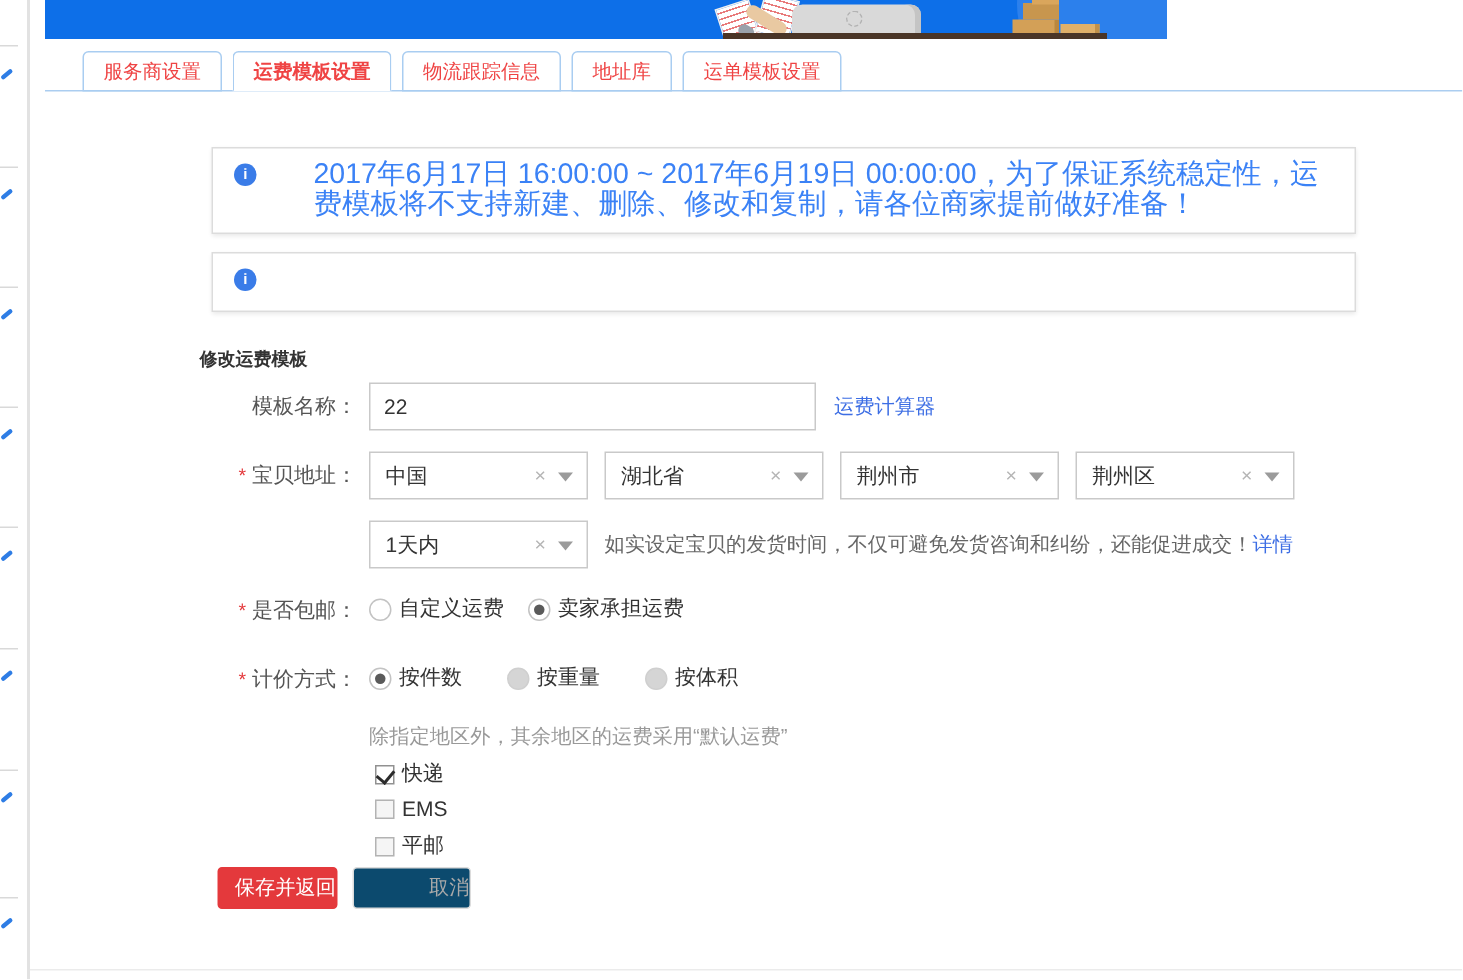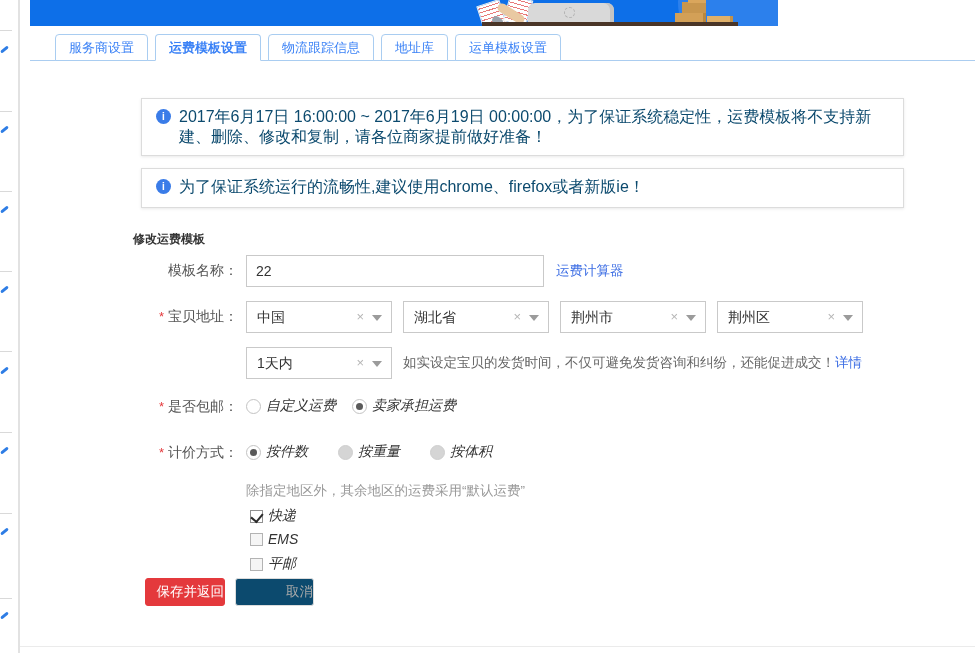--- a/index.html
+++ b/index.html
@@ -24,46 +24,46 @@
   .laptop .logo{position:absolute;left:36px;top:4px;width:9px;height:9px;border:1px dashed #b3b3b3;border-radius:50%;}
   .box{position:absolute;background:#d9a75e;}
   .box.b1{left:645px;top:13px;width:31px;height:13px;background:#d3a057;box-shadow:inset -3px 0 0 #b9873f;}
   .box.b2{left:677px;top:16px;width:26px;height:10px;background:#e0b069;box-shadow:inset -3px 0 0 #c2914a;}
   .box.b3{left:652px;top:2px;width:24px;height:11px;background:#c8964e;}
   .box.b4{left:658px;top:-6px;width:18px;height:9px;background:#daa65c;}
 
   
   .tabline{position:absolute;left:30px;top:60px;width:945px;height:1px;background:#abcdf0;}
   .tabs{position:absolute;left:55px;top:34px;display:flex;gap:7px;}
-  .tab{box-sizing:border-box;height:27px;line-height:25px;padding:0 13px;background:#fff;border:1px solid #a9cdf1;border-radius:4px 4px 0 0;font-size:13px;color:#3b82f6;cursor:pointer;white-space:nowrap;}
+  .tab{box-sizing:border-box;height:27px;line-height:25px;padding:0 13px;background:#fff;border:1px solid #a9cdf1;border-radius:4px 4px 0 0;font-size:13px;color:#ef4444;cursor:pointer;white-space:nowrap;}
   .tab.active{font-weight:bold;border-bottom-color:#fff;position:relative;z-index:2;}
 
   
   .notice{position:absolute;left:141px;width:737px;background:#fff;border:1px solid #dcdcdc;box-shadow:0 1px 3px rgba(0,0,0,.09);padding:8px 12px;display:flex;align-items:flex-start;}
   .notice.n1{top:98px;min-height:39px;}
   .notice.n2{top:168px;min-height:22px;}
   .info-icon{flex:0 0 auto;width:15px;height:15px;border-radius:50%;background:#3a7ce8;color:#fff;font-size:10px;font-weight:bold;text-align:center;line-height:15px;margin:2px 8px 0 2px;font-style:normal;}
-  .notice-text{color:#0c4a6e;font-size:16px;line-height:20px;}
+  .notice-text{color:#3b82f6;font-size:19px;line-height:20px;margin-left:30px;}
 
   
   .form-title{position:absolute;left:133px;top:231px;font-size:12px;font-weight:bold;color:#333;}
   .flabel{position:absolute;left:0;width:238px;text-align:right;font-size:14px;color:#555;}
   .req{color:#e4393c;margin-right:4px;font-size:13px;}
   .txt-input{position:absolute;box-sizing:border-box;left:246px;top:255px;width:298px;height:32px;border:1px solid #c9c9c9;padding:4px 9px;font-size:14px;color:#333;font-family:inherit;}
   .flink{position:absolute;color:#3d6ee4;font-size:13.5px;text-decoration:none;cursor:pointer;}
 
   .select{position:absolute;box-sizing:border-box;width:146px;height:32px;border:1px solid #c9c9c9;background:#fff;cursor:pointer;}
   .select .val{position:absolute;left:10px;top:7px;font-size:14px;color:#333;}
   .select .clear{position:absolute;right:27px;top:7px;font-size:13px;color:#b5b5b5;cursor:pointer;}
   .select .caret{position:absolute;right:9px;top:13px;width:0;height:0;border-left:5px solid transparent;border-right:5px solid transparent;border-top:6px solid #9b9b9b;}
 
   .hint{position:absolute;font-size:13.5px;color:#666;}
   .hint a{color:#3d6ee4;text-decoration:none;cursor:pointer;}
 
-  .opt{position:absolute;display:flex;align-items:center;cursor:pointer;font-style:italic;}
+  .opt{position:absolute;display:flex;align-items:center;cursor:pointer;}
   .radio{width:15px;height:15px;border-radius:50%;box-sizing:border-box;border:1px solid #c3c3c3;background:#fff;position:relative;flex:0 0 auto;}
   .radio.on::after{content:"";position:absolute;left:3px;top:3px;width:7px;height:7px;border-radius:50%;background:#5a5a5a;}
   .radio.disabled{background:#d5d5d5;border-color:#cfcfcf;}
   .opt .olabel{margin-left:5px;font-size:14px;color:#333;}
 
   .check{width:13px;height:13px;box-sizing:border-box;border:1px solid #919191;background:#fff;position:relative;flex:0 0 auto;}
   .check.unchecked{background:#f5f5f5;border-color:#b3b3b3;}
   .check.checked::after{content:"";position:absolute;left:2px;top:0px;width:6px;height:9px;border:solid #2b2b2b;border-width:0 2px 2px 0;transform:rotate(40deg);}
 
   .btn{position:absolute;box-sizing:border-box;height:28px;border-radius:3px;font-size:13.5px;text-align:right;line-height:28px;cursor:pointer;font-family:inherit;}
@@ -119,21 +119,20 @@
     <div class="tab">地址库</div>
     <div class="tab">运单模板设置</div>
   </div>
 
   <div class="notice n1">
     <i class="info-icon">i</i>
     <span class="notice-text">2017年6月17日 16:00:00 ~ 2017年6月19日 00:00:00，为了保证系统稳定性，运费模板将不支持新建、删除、修改和复制，请各位商家提前做好准备！</span>
   </div>
   <div class="notice n2">
     <i class="info-icon">i</i>
-    <span class="notice-text">为了保证系统运行的流畅性,建议使用chrome、firefox或者新版ie！</span>
   </div>
 
   <div class="form-title">修改运费模板</div>
 
   <div class="flabel" style="top:262px">模板名称：</div>
   <input class="txt-input" type="text" value="22" style="">
   <a class="flink" style="left:556px;top:262px">运费计算器</a>
 
   <div class="flabel" style="top:308px"><span class="req">*</span><span>宝贝地址：</span></div>
   <div class="select" style="left:246px;top:301px">

